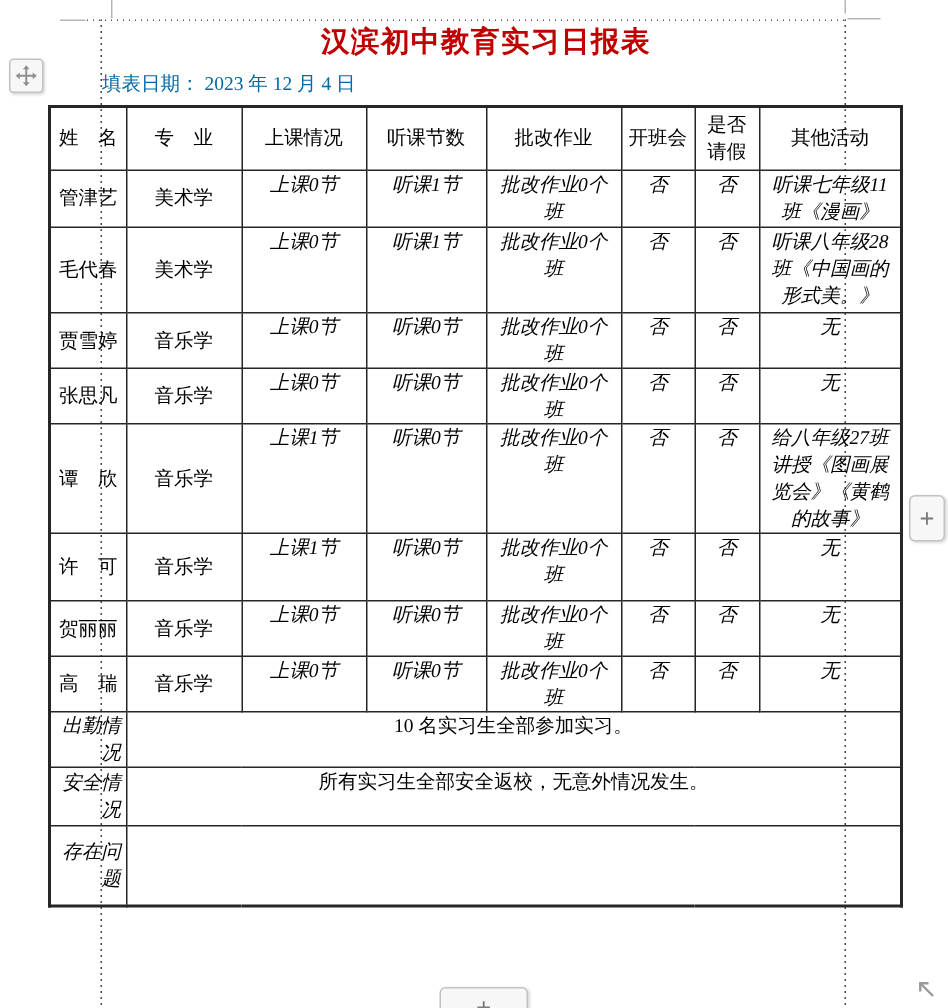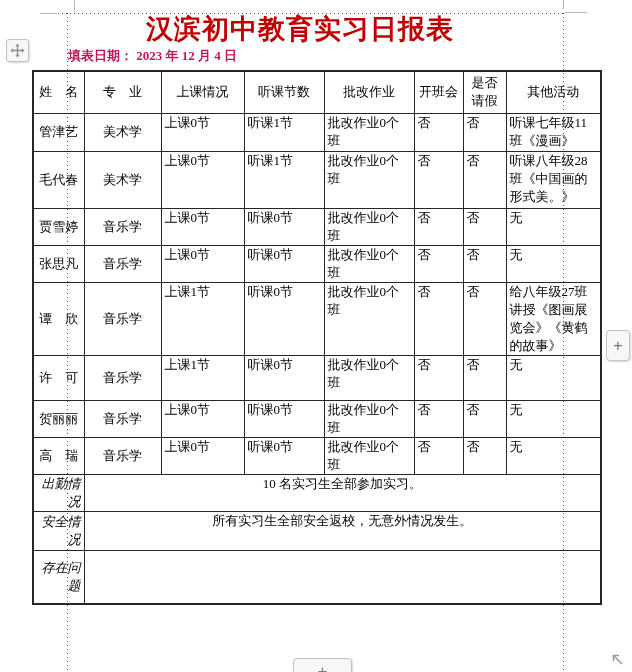--- a/index.html
+++ b/index.html
@@ -8,34 +8,34 @@
     background:#ffffff; overflow:hidden;
     font-family:"Liberation Serif", serif;
   }
   
   .dotted-v { position:absolute; width:1px;
     background-image:repeating-linear-gradient(180deg,#4a4a4a 0 1px,transparent 1px 4px); }
   .dotted-h { position:absolute; height:1px;
     background-image:repeating-linear-gradient(90deg,#4a4a4a 0 1px,transparent 1px 4px); }
   .crop { position:absolute; background:#b5b5b5; }
   
-  .title { position:absolute; left:16px; top:13px; width:568px; text-align:center;
-    font-family:"Liberation Sans",sans-serif; font-weight:bold; font-size:27px;
+  .title { position:absolute; left:40px; top:13px; width:568px; text-align:center;
+    font-family:"Liberation Sans",sans-serif; font-weight:bold; font-size:19px;
     line-height:32px; color:#c00000; letter-spacing:1px; }
   .date { position:absolute; left:68px; top:47px;
-    font-weight:bold; font-size:13px; line-height:18px; color:#be185d; }
+    font-weight:normal; font-size:13px; line-height:18px; color:#0369a1; }
   
   table.report { position:absolute; left:32px; top:70px; width:568px;
     border-collapse:collapse; table-layout:fixed; font-size:13px; color:#000;
     border:2px solid #262626; background:transparent; }
   .report td, .report th { border:1px solid #262626; padding:0 3px;
     line-height:18px; overflow:hidden; background:transparent; }
   .report th { font-weight:normal; text-align:center; vertical-align:middle; }
   .nm, .mj { text-align:center; vertical-align:middle;margin-left:44px; }
-  .c { vertical-align:top; padding:0 4px; }
+  .c { text-align:center; vertical-align:top; padding:0 4px;font-style:italic; }
   .sum-label { text-align:right; vertical-align:middle;font-style:italic; }
   .sum-content { text-align:center; vertical-align:top; padding:2px 6px; }
   
   .btn { position:absolute; background:#f7f7f7; border:1px solid #c2c2c2;
     border-radius:4px; box-shadow:1px 1px 2px rgba(0,0,0,0.15);
     color:#7a7a7a; display:flex; align-items:center; justify-content:center;
     font-family:"Liberation Sans",sans-serif; box-sizing:border-box; cursor:pointer; }
   .move-handle { left:6px; top:39px; width:23px; height:23px; border-radius:3px; }
   .plus-right { left:606px; top:330px; width:24px; height:31px; font-size:17px; }
   .plus-bottom { left:293px; top:658px; width:59px; height:28px; font-size:17px; }

